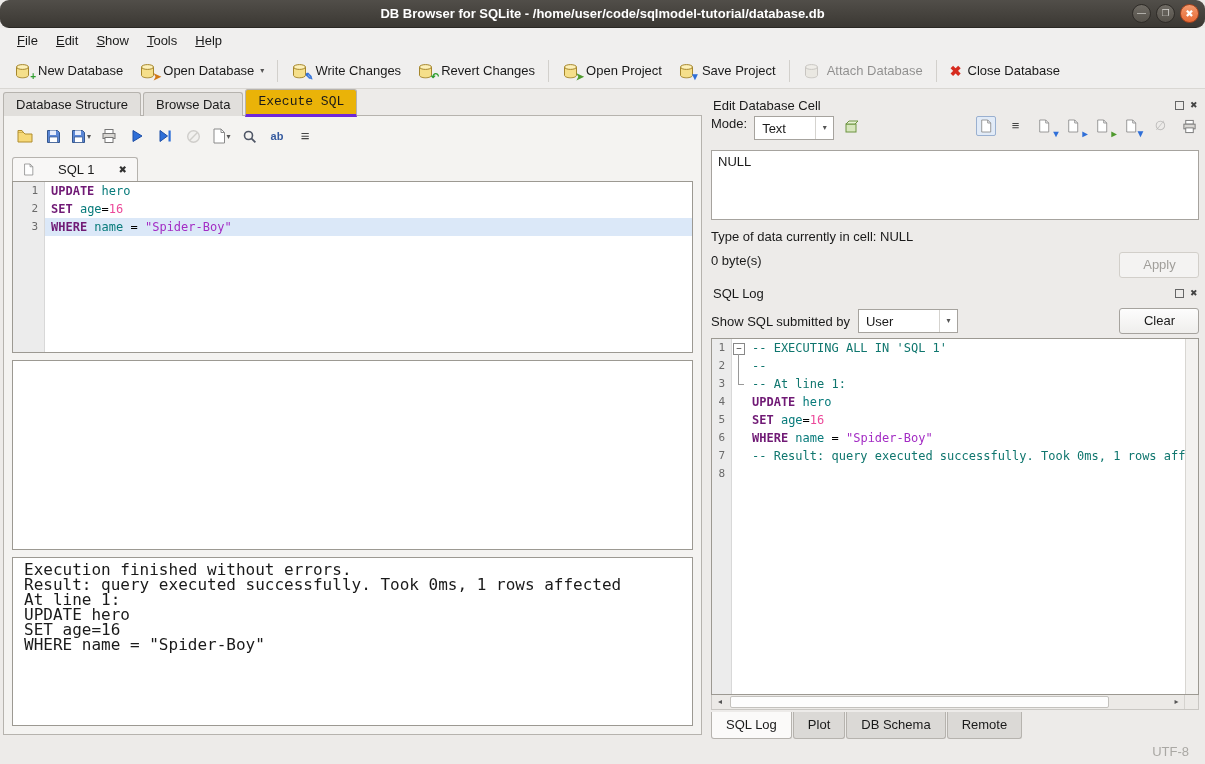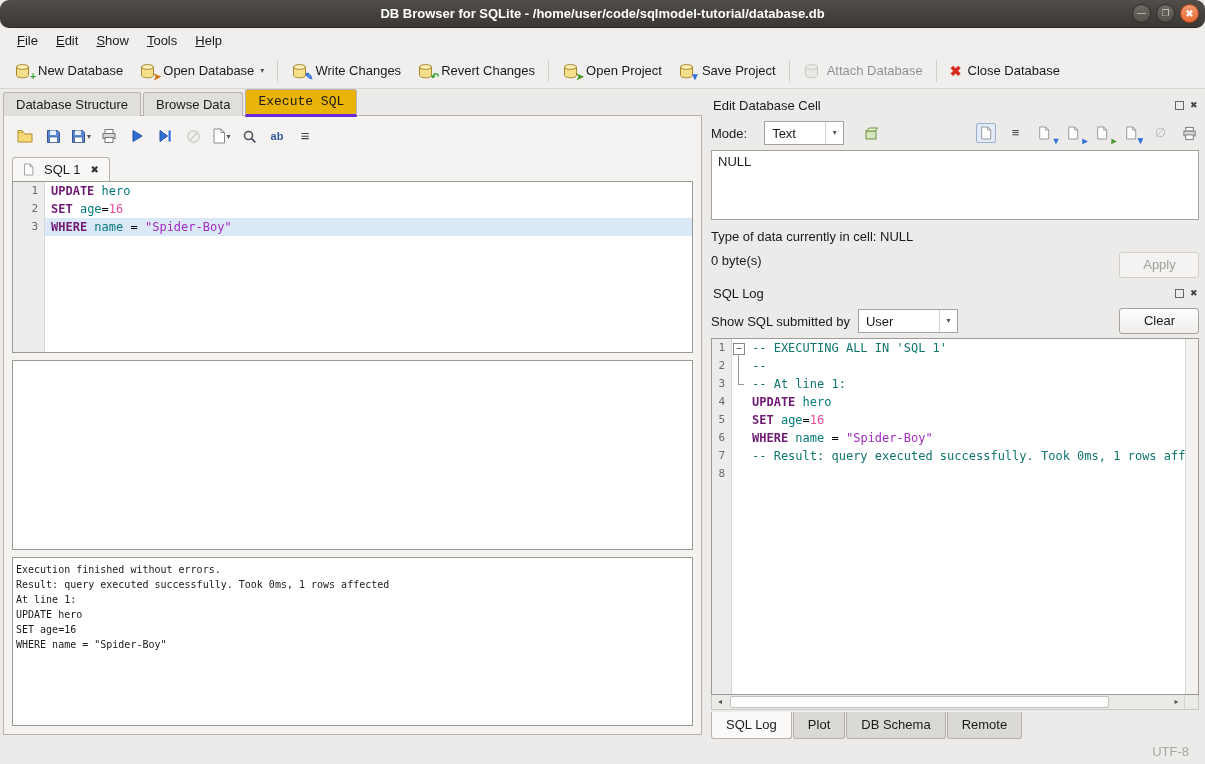--- a/index.html
+++ b/index.html
@@ -43,21 +43,21 @@
     background:#f4f3f1;padding:5px 8px 8px 8px;display:flex;flex-direction:column;z-index:1;}
 
   
   .sql-toolbar{display:flex;align-items:center;height:30px;gap:2px;flex:0 0 30px;}
   .icon-btn{height:24px;min-width:26px;display:flex;align-items:center;justify-content:center;gap:1px;padding:0 3px;}
   .icon-btn.disabled{opacity:.55;}
   .gi{font-size:13px;line-height:14px;}
 
   
   .subtabs{display:flex;align-items:flex-end;height:30px;flex:0 0 30px;}
-  .stab{display:flex;align-items:center;gap:10px;padding:4px 10px;border:1px solid #b6b3ae;border-bottom:none;
+  .stab{display:flex;align-items:center;gap:24px;padding:4px 10px;border:1px solid #b6b3ae;border-bottom:none;
     background:#f8f7f6;border-radius:3px 3px 0 0;}
   .closex{font-size:10px;color:#333;}
 
   
   .code-area{position:relative;background:#fff;font-family:"DejaVu Sans Mono",monospace;font-size:12px;overflow:hidden;}
   .gutter-strip{position:absolute;left:0;top:0;bottom:0;width:var(--gw);background:#ececec;border-right:1px solid #d8d8d8;z-index:0;}
   .code-row{display:flex;height:18px;line-height:18px;position:relative;z-index:1;}
   .code-gutter{flex:0 0 var(--gw);color:#6b6b6b;text-align:right;padding-right:7px;font-size:11px;}
   .code-text{flex:1;white-space:pre;padding-left:6px;}
   .code-row.hl .code-text{background:#dbe8f8;}
@@ -71,30 +71,30 @@
   .fold-minus::before{content:'−';position:absolute;left:1px;top:4px;width:10px;height:10px;border:1px solid #888;
     background:#fff;font-size:9px;line-height:8px;text-align:center;color:#333;}
   .fold-minus::after{content:'';position:absolute;left:6px;top:15px;bottom:-1px;border-left:1px solid #999;}
   .fold-line::before{content:'';position:absolute;left:6px;top:0;bottom:0;border-left:1px solid #999;}
   .fold-end::before{content:'';position:absolute;left:6px;top:0;height:9px;border-left:1px solid #999;}
   .fold-end::after{content:'';position:absolute;left:6px;top:9px;width:6px;border-top:1px solid #999;}
 
   .editor-box{height:172px;border:1px solid #9c9992;flex:0 0 172px;}
   .results-box{height:190px;border:1px solid #9c9992;background:#fff;margin-top:7px;flex:0 0 190px;}
   .message-box{flex:1;border:1px solid #9c9992;background:#fff;margin-top:7px;
-    font-family:"DejaVu Sans Mono",monospace;font-size:10px;padding:4px 3px;overflow:hidden;}
+    font-family:"DejaVu Sans Mono",monospace;font-size:16px;padding:4px 11px;overflow:hidden;}
   .message-box div{min-height:15px;line-height:15px;white-space:pre;}
 
   
   .dock-header{height:22px;display:flex;align-items:center;padding:0 2px;flex:0 0 22px;}
   .dock-icons{margin-left:auto;display:flex;gap:6px;align-items:center;}
   .float-ic{width:9px;height:9px;border:1px solid #666;display:inline-block;}
   .dock-x{font-size:9px;color:#444;line-height:10px;}
 
-  .mode-row{display:flex;align-items:center;gap:17px;height:34px;flex:0 0 34px;}
+  .mode-row{display:flex;align-items:flex-start;gap:7px;height:34px;flex:0 0 34px;}
   .combo{display:flex;align-items:center;border:1px solid #a6a39e;background:#fff;height:24px;padding-left:7px;position:relative;}
   .combo .caret-box{margin-left:auto;width:18px;text-align:center;color:#555;font-size:8px;border-left:1px solid #d5d3cf;line-height:22px;height:22px;}
   .combo.mode{width:80px;}
   .combo.user{width:100px;}
   .cell-icons{margin-left:auto;display:flex;gap:9px;align-items:center;}
   .cicon{position:relative;width:20px;height:20px;display:flex;align-items:center;justify-content:center;}
   .cicon.pressed{border:1px solid #9ab0d0;background:#e2ebf7;border-radius:2px;}
   .cicon.disabled{opacity:.5;}
 
   .cell-edit{height:70px;border:1px solid #a6a39e;background:#fff;padding:3px 0 0 6px;font-size:13px;flex:0 0 70px;}

